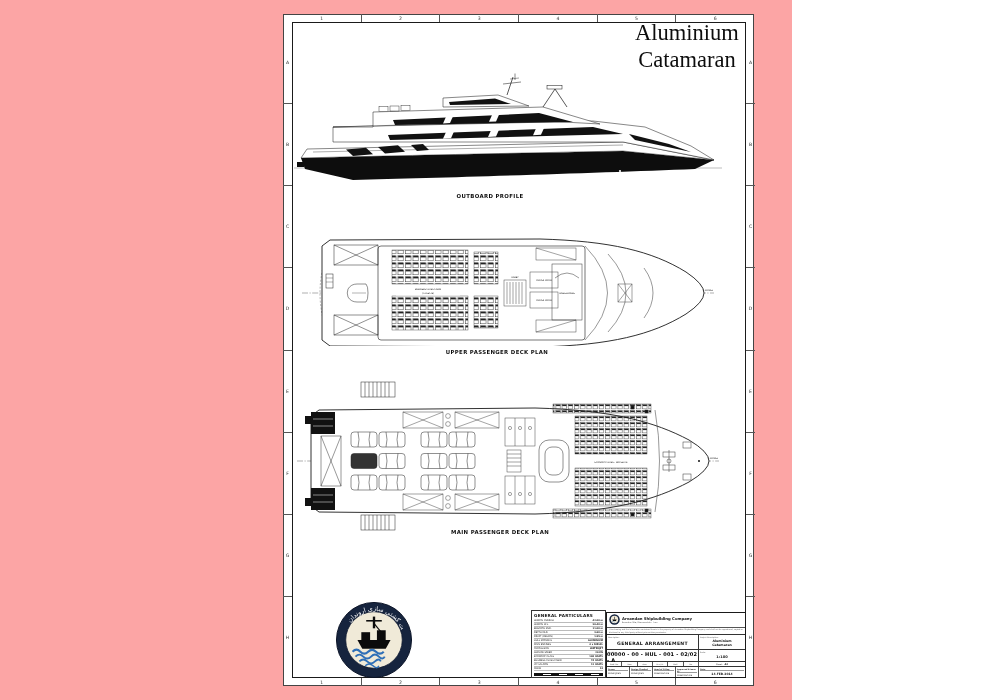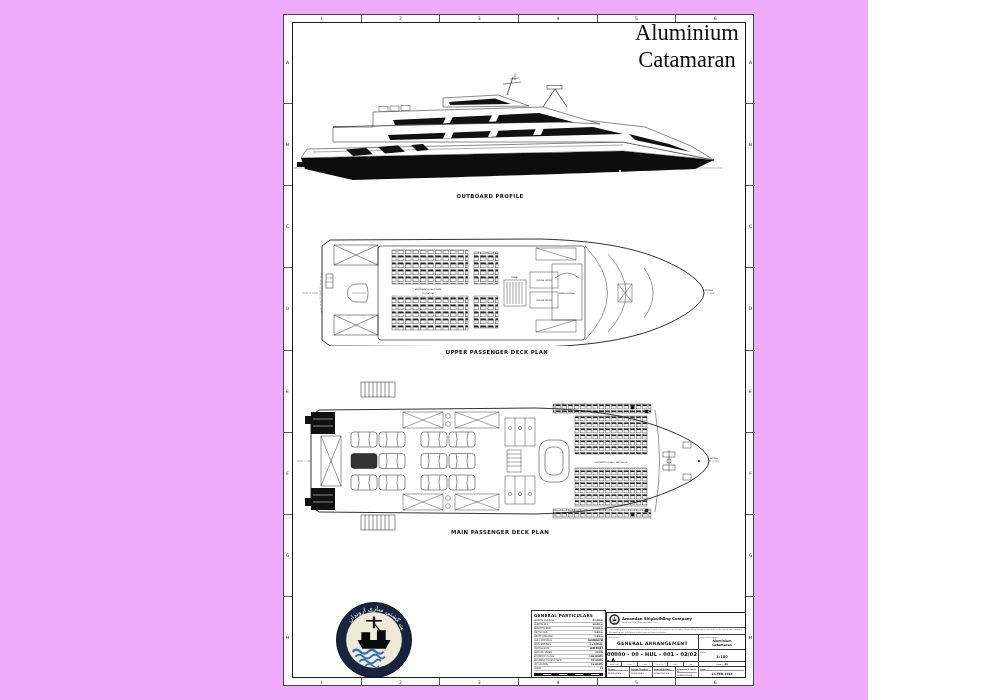--- a/index.html
+++ b/index.html
@@ -1,16 +1,16 @@
 <!DOCTYPE html>
 <html><head>
 <meta charset="utf-8">
 <style>
   html,body{margin:0;padding:0;background:#fff;}
-  #page{position:relative;width:868px;height:700px;background:#f0abfc;overflow:hidden;
+  #page{position:relative;width:792px;height:700px;background:#fca5a5;overflow:hidden;
         font-family:"DejaVu Sans",sans-serif;color:#1a1a1a;}
   *{box-sizing:border-box;}
 
   
   .frame-outer{position:absolute;left:283px;top:14px;width:471px;height:672px;border:1px solid #444;background:#fff;}
   .frame-inner{position:absolute;left:292px;top:22px;width:454px;height:656px;border:1.3px solid #1a1a1a;}
 
   
   .band{position:absolute;display:flex;font-size:4.6px;color:#333;}
   .band .cell{flex:1;display:flex;align-items:center;justify-content:center;}

